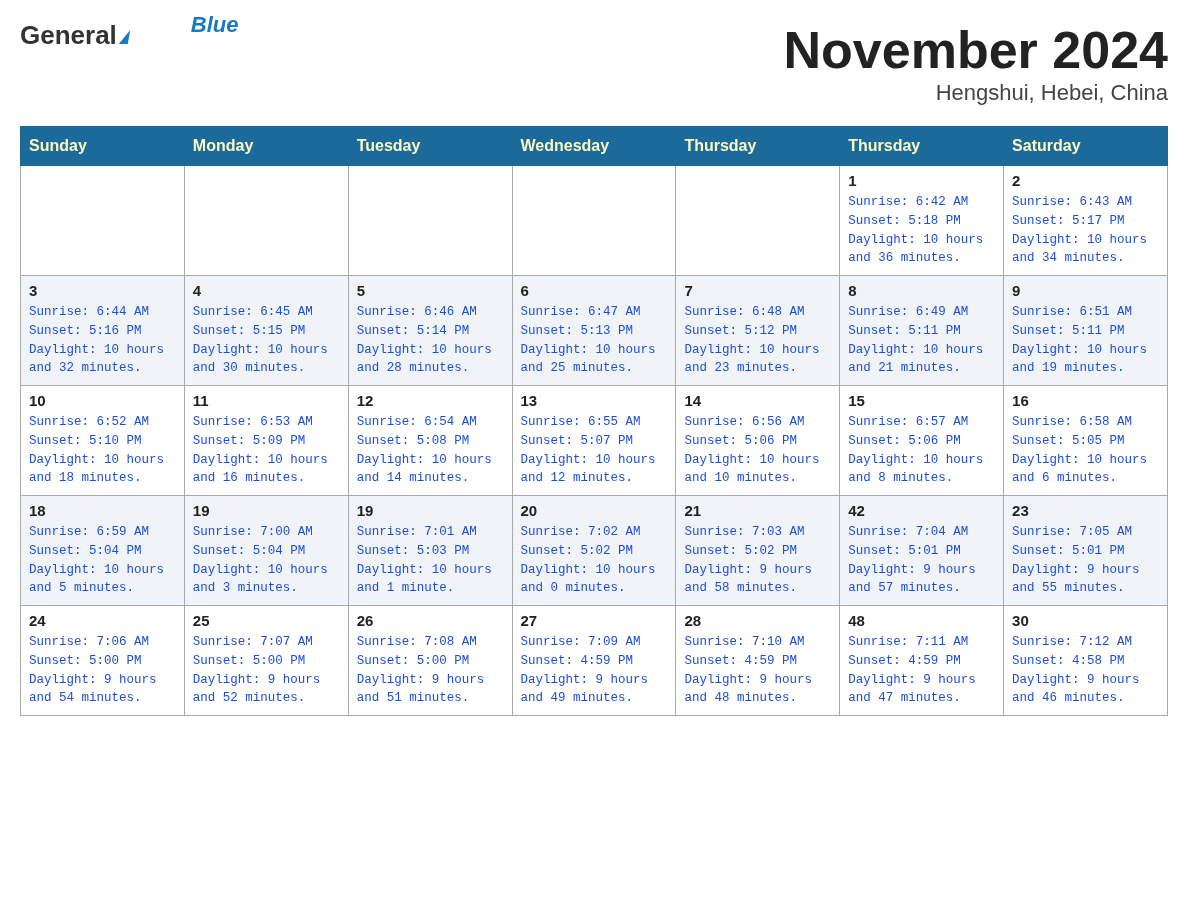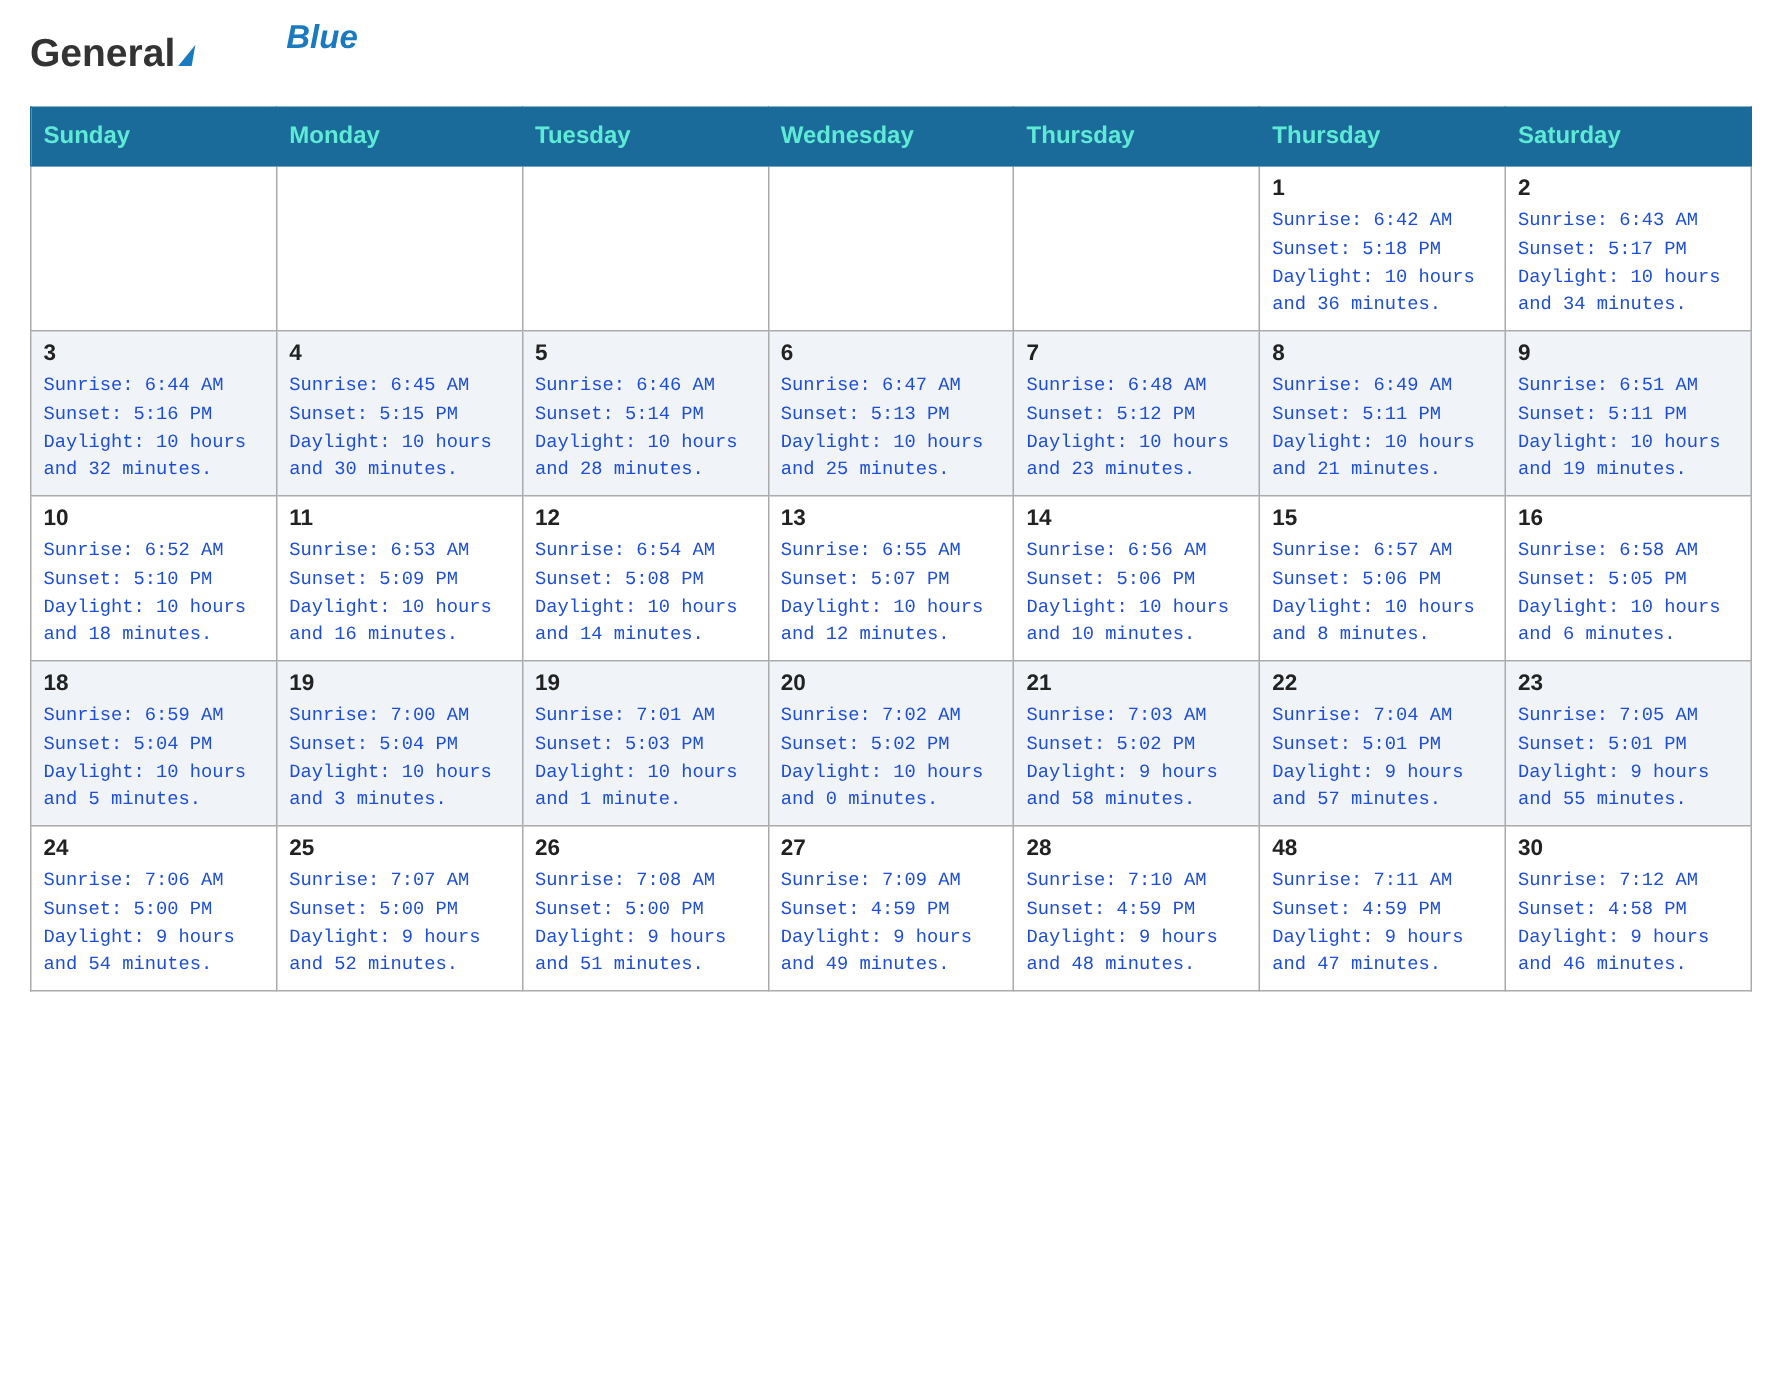--- a/index.html
+++ b/index.html
@@ -47,21 +47,21 @@
     .location {
       font-size: 22px;
       color: #444;
     }
     table {
       width: 100%;
       border-collapse: collapse;
     }
     th {
       background-color: #1a6b9a;
-      color: #5eead4;
+      color: #fef9c3;
       font-size: 16px;
       font-weight: bold;
       padding: 10px 8px;
       text-align: left;
       border: 1px solid #1a6b9a;
     }
     td {
       border: 1px solid #aaa;
       vertical-align: top;
       padding: 6px 8px;
@@ -99,20 +99,24 @@
 
 <div class="header">
   <div class="logo">
     <div style="display:flex; align-items:center;">
       <span class="logo-general">General<span style="display:inline-block; width:0; height:0; border-left:9px solid transparent; border-right:0px solid transparent; border-bottom:14px solid #1a7abf; margin-left:3px; vertical-align:middle; transform: skewX(-10deg);"></span></span>
     </div>
     <div style="display:flex; align-items:center; margin-left:32px; margin-top:-2px;font-style:italic;">
       <span class="logo-blue">Blue</span>
     </div>
   </div>
+  <div class="title-section">
+    <div class="month-title">November 2024</div>
+    <div class="location">Hengshui, Hebei, China</div>
+  </div>
 </div>
 
 <table>
   <thead>
     <tr>
     <th>Sunday</th>
         <th>Monday</th>
         <th>Tuesday</th>
         <th>Wednesday</th>
         <th>Thursday</th>
@@ -211,21 +215,21 @@
         </td>
         <td>
           <span class="day-num">20</span>
           <div class="day-info">Sunrise: 7:02 AM<br>Sunset: 5:02 PM<br>Daylight: 10 hours<br>and 0 minutes.</div>
         </td>
         <td>
           <span class="day-num">21</span>
           <div class="day-info">Sunrise: 7:03 AM<br>Sunset: 5:02 PM<br>Daylight: 9 hours<br>and 58 minutes.</div>
         </td>
         <td>
-          <span class="day-num">22</span>
+          <span class="day-num">42</span>
           <div class="day-info">Sunrise: 7:04 AM<br>Sunset: 5:01 PM<br>Daylight: 9 hours<br>and 57 minutes.</div>
         </td>
         <td>
           <span class="day-num">23</span>
           <div class="day-info">Sunrise: 7:05 AM<br>Sunset: 5:01 PM<br>Daylight: 9 hours<br>and 55 minutes.</div>
         </td>
       </tr>
       <tr>
         <td>
           <span class="day-num">24</span>

